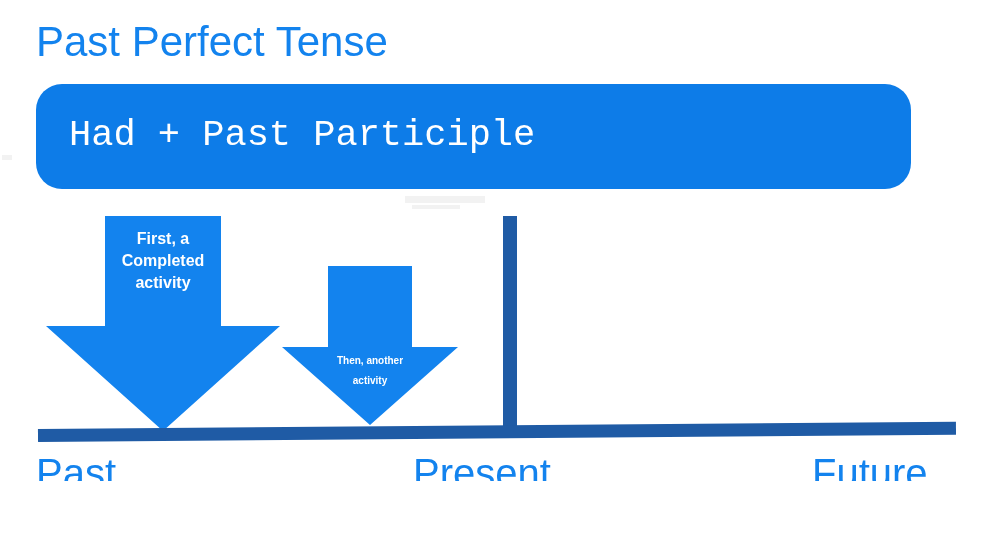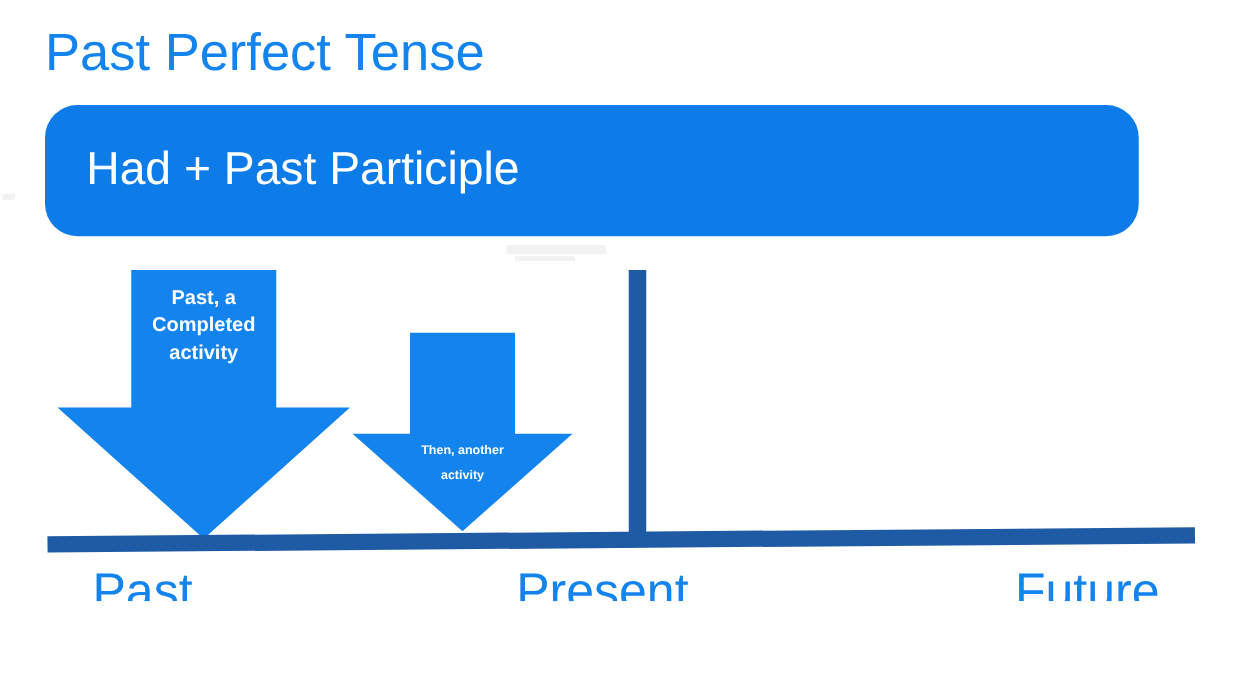--- a/index.html
+++ b/index.html
@@ -42,20 +42,21 @@
     border-radius: 26px;
   }
   #formula-text {
     position: absolute;
     left: 33px;
     top: 28px;
     font-size: 37px;
     line-height: 46px;
     color: #ffffff;
     white-space: nowrap;
+    font-family: Liberation Mono, monospace;
   }
 
   
   .arrow {
     position: absolute;
   }
   .arrow svg {
     display: block;
   }
   .arrow-label {
@@ -116,21 +117,21 @@
   }
 
   
   .timeline-label {
     position: absolute;
     font-size: 40px;
     line-height: 46px;
     color: #1383EE;
     white-space: nowrap;
   }
-  #label-past { left: 36px; top: 450px; margin-left: 38px; }
+  #label-past { left: 36px; top: 450px; }
   #label-present { left: 413px; top: 450px; }
   #label-future { left: 812px; top: 450px; }
 
   
   .artefact {
     position: absolute;
     background: #f2f2f2;
     pointer-events: none;
   }
   #artefact-a { left: 2px; top: 155px; width: 10px; height: 5px; }
@@ -150,21 +151,21 @@
 
   <div id="formula-banner">
     <div id="formula-text">Had + Past Participle</div>
   </div>
 
   <div class="arrow" id="arrow-first">
     <svg width="234" height="215" viewBox="0 0 234 215" xmlns="http://www.w3.org/2000/svg">
       <polygon points="59,0 175,0 175,110 234,110 117,215 0,110 59,110" fill="#1383EE"></polygon>
     </svg>
   </div>
-  <div class="arrow-label" id="arrow-first-label">Past, a
+  <div class="arrow-label" id="arrow-first-label">First, a
 Completed
 activity</div>
 
   <div class="arrow" id="arrow-then">
     <svg width="176" height="159" viewBox="0 0 176 159" xmlns="http://www.w3.org/2000/svg">
       <polygon points="46,0 130,0 130,81 176,81 88,159 0,81 46,81" fill="#1383EE"></polygon>
     </svg>
   </div>
   <div class="arrow-label" id="arrow-then-label">Then, another
 activity</div>

